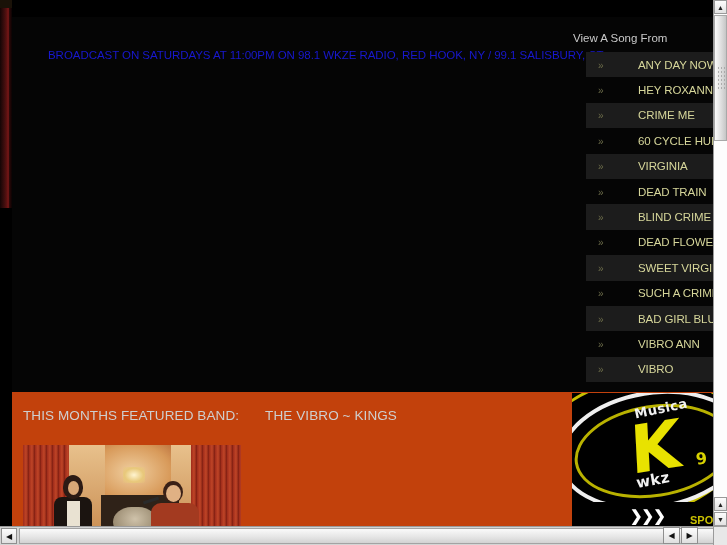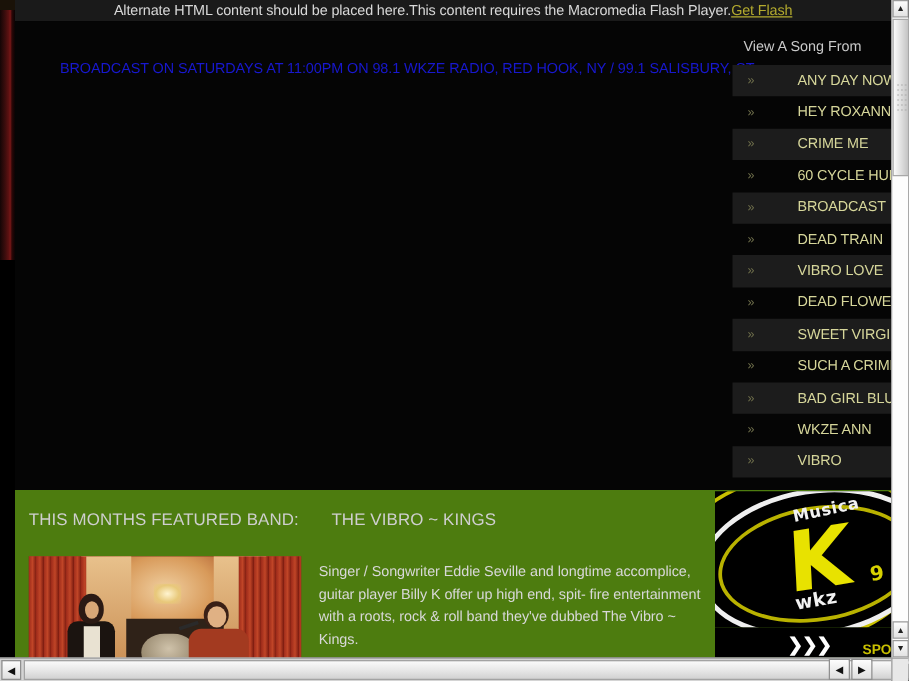--- a/index.html
+++ b/index.html
@@ -50,21 +50,21 @@
     font-size:11.5px; color:#1818cf; white-space:nowrap;
     letter-spacing:-0.05px;
   }
 
   
   .song-panel {
     position:absolute; left:573px; top:17px; width:140px; height:375px;
   }
   .song-panel-title {
     position:absolute; left:0; top:15px; width:140px;
-    text-align:center; padding-right:2px;
+    text-align:left; padding-right:2px;
     font-size:11.5px; color:#c9c9c9; white-space:nowrap;
   }
   .song-list {
     position:absolute; left:13px; top:35px; width:127px;
   }
   .song-row {
     position:relative;
     height:25.4px;
     display:flex; align-items:center;
     white-space:nowrap; overflow:hidden;
@@ -76,21 +76,21 @@
     color:#6d6d4a; font-size:10px; letter-spacing:-1px;
   }
   .song-row .song-name {
     position:absolute; left:52px; top:50%; transform:translateY(-50%);
     font-size:11.5px; color:#d6d69a; letter-spacing:-0.1px;
   }
 
   
   .featured {
     position:absolute; left:12px; top:392px; width:701px; height:134px;
-    background:#4d7c0f;
+    background:#c2410c;
   }
   .featured-heading {
     position:absolute; left:11px; top:16px;
     font-size:13.5px; color:#cfcfcf; white-space:nowrap;
     letter-spacing:0.1px;
   }
   .featured-heading .band-name { margin-left:26px; }
 
   .band-photo {
     position:absolute; left:11px; top:53px; width:218px; height:90px;
@@ -298,23 +298,20 @@
 </style>
 </head>
 <body>
 
 <div id="page">
 
   <div class="edge-top-cap"></div>
   <div class="edge-strip"></div>
   <div class="edge-strip-inner"></div>
 
-  <div class="flash-bar">
-    <span class="flash-bar-text"><span>Alternate HTML content should be placed here.This content requires the Macromedia Flash Player.</span><a class="flash-link" href="#">Get Flash</a></span>
-  </div>
 
   <div class="stage">
     <div class="broadcast">BROADCAST ON SATURDAYS AT 11:00PM ON 98.1 WKZE RADIO, RED HOOK, NY / 99.1 SALISBURY, CT</div>
   </div>
 
   <div class="song-panel">
     <div class="song-panel-title">View A Song From</div>
     <div class="song-list" id="song-list">
         <div class="song-row alt">
           <span class="bullet">»</span>
@@ -327,49 +324,49 @@
         <div class="song-row alt">
           <span class="bullet">»</span>
           <span class="song-name">CRIME ME</span>
         </div>
         <div class="song-row">
           <span class="bullet">»</span>
           <span class="song-name">60 CYCLE HUM</span>
         </div>
         <div class="song-row alt">
           <span class="bullet">»</span>
-          <span class="song-name">BROADCAST</span>
+          <span class="song-name">VIRGINIA</span>
         </div>
         <div class="song-row">
           <span class="bullet">»</span>
           <span class="song-name">DEAD TRAIN</span>
         </div>
         <div class="song-row alt">
           <span class="bullet">»</span>
-          <span class="song-name">VIBRO LOVE</span>
+          <span class="song-name">BLIND CRIME</span>
         </div>
         <div class="song-row">
           <span class="bullet">»</span>
           <span class="song-name">DEAD FLOWERS</span>
         </div>
         <div class="song-row alt">
           <span class="bullet">»</span>
           <span class="song-name">SWEET VIRGINIA</span>
         </div>
         <div class="song-row">
           <span class="bullet">»</span>
           <span class="song-name">SUCH A CRIME</span>
         </div>
         <div class="song-row alt">
           <span class="bullet">»</span>
           <span class="song-name">BAD GIRL BLUES</span>
         </div>
         <div class="song-row">
           <span class="bullet">»</span>
-          <span class="song-name">WKZE ANN</span>
+          <span class="song-name">VIBRO ANN</span>
         </div>
         <div class="song-row alt">
           <span class="bullet">»</span>
           <span class="song-name">VIBRO</span>
         </div>
       </div>
   </div>
 
   <div class="featured">
     <div class="featured-heading">
@@ -388,21 +385,20 @@
       <div class="bp bp-mic"></div>
       <div class="bp bp-p1-body"></div>
       <div class="bp bp-p1-shirt"></div>
       <div class="bp bp-p1-head"></div>
       <div class="bp bp-p1-face"></div>
       <div class="bp bp-p2-body"></div>
       <div class="bp bp-p2-head"></div>
       <div class="bp bp-p2-face"></div>
     </div>
 
-    <div class="band-text">Singer / Songwriter Eddie Seville and longtime accomplice, guitar player Billy K offer up high end, spit- fire entertainment with a roots, rock &amp; roll band they've dubbed The Vibro ~ Kings.</div>
   </div>
 
   <div class="logo-panel">
     <div class="logo-ring-outer"></div>
     <div class="logo-ring-mid"></div>
     <div class="logo-ring-in"></div>
     <div class="logo-musical">Musica</div>
     <div class="logo-k">K</div>
     <div class="logo-98">9</div>
     <div class="logo-wkze">wkz</div>

